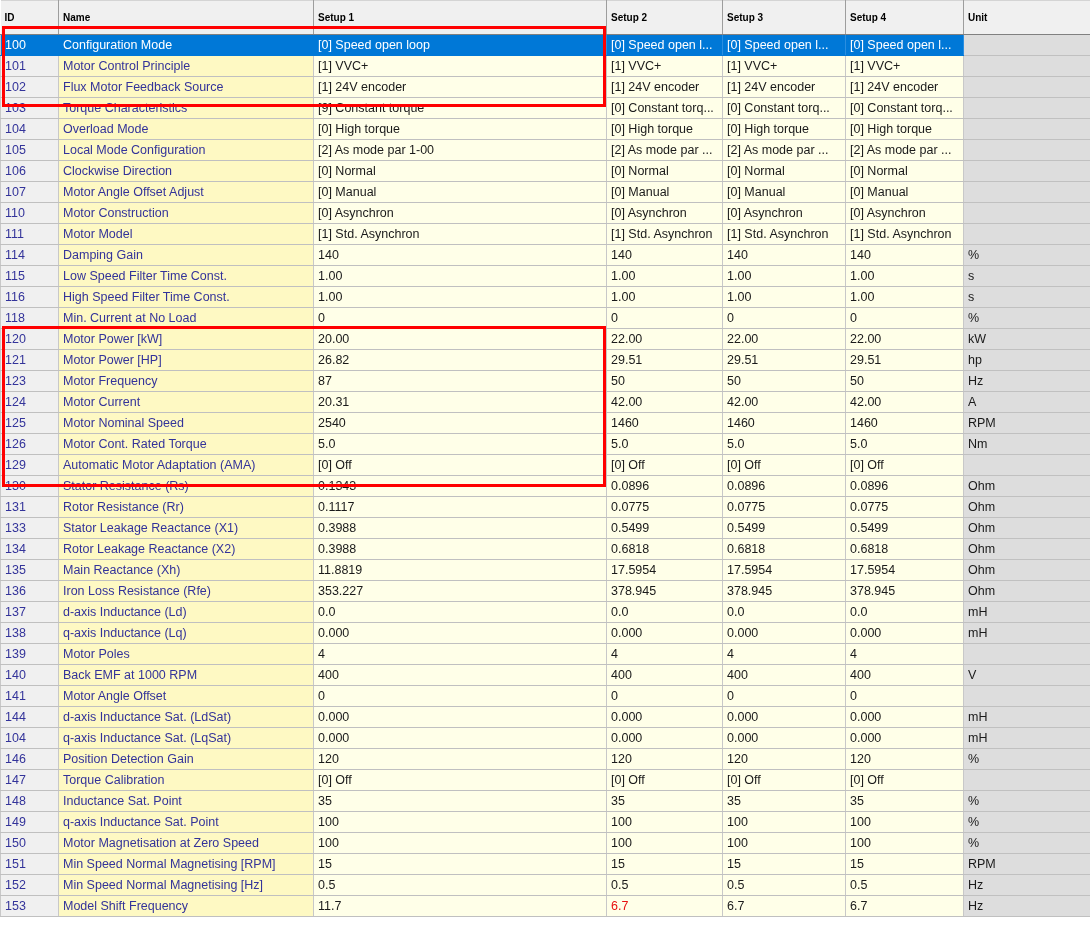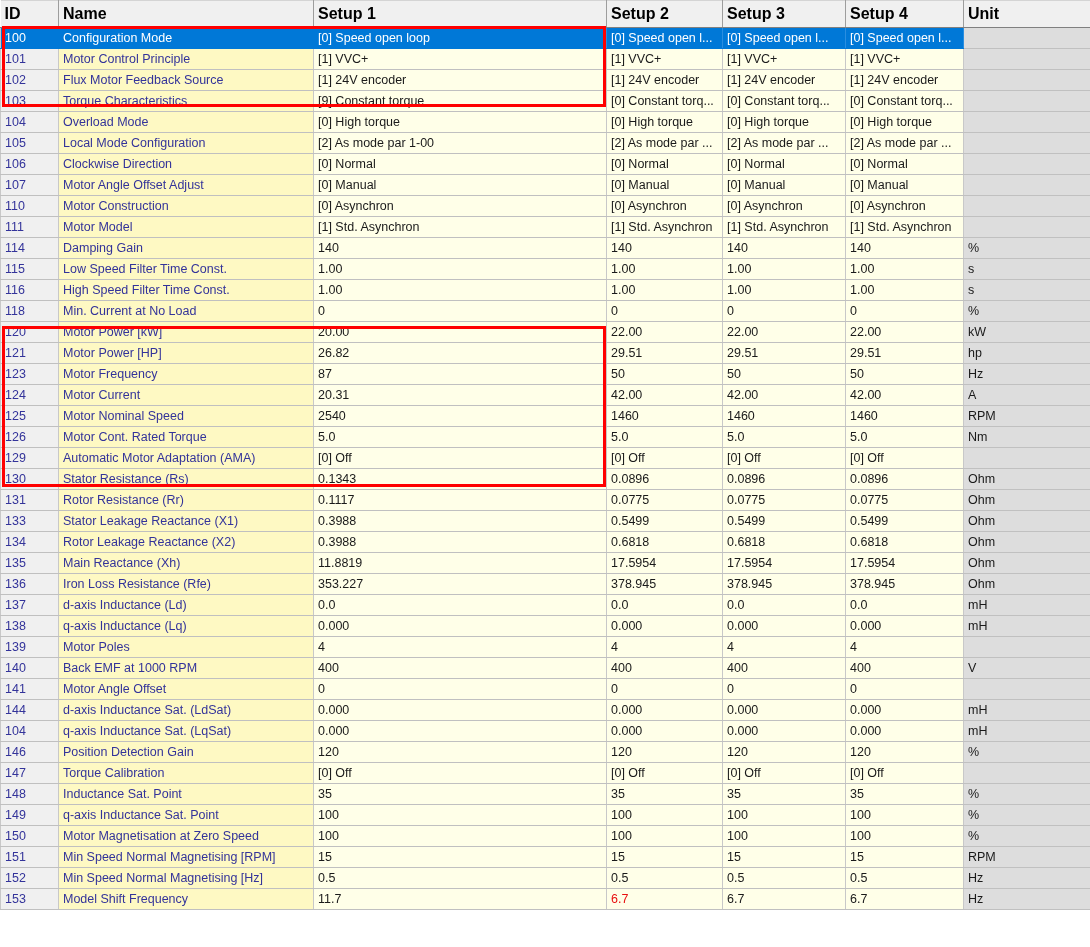--- a/index.html
+++ b/index.html
@@ -24,25 +24,25 @@
     padding:0 4px;
     margin:0;
     overflow:hidden;
     white-space:nowrap;
     text-overflow:clip;
     vertical-align:middle;
     box-sizing:border-box;
   }
   
   table.grid thead th{
-    height:27px;
+    height:34px;
     background:#F0F0F0;
     color:#000;
     font-weight:bold;
-    font-size:16px;
+    font-size:10px;
     text-align:left;
     border-right:1px solid #9d9d9d;
     border-bottom:1px solid #808080;
     border-top:1px solid #d4d4d4;
   }
   table.grid thead th.last{border-right:none;margin-left:26px;}
   
   table.grid tbody tr{height:20px;}
   table.grid tbody td{
     height:20px;

